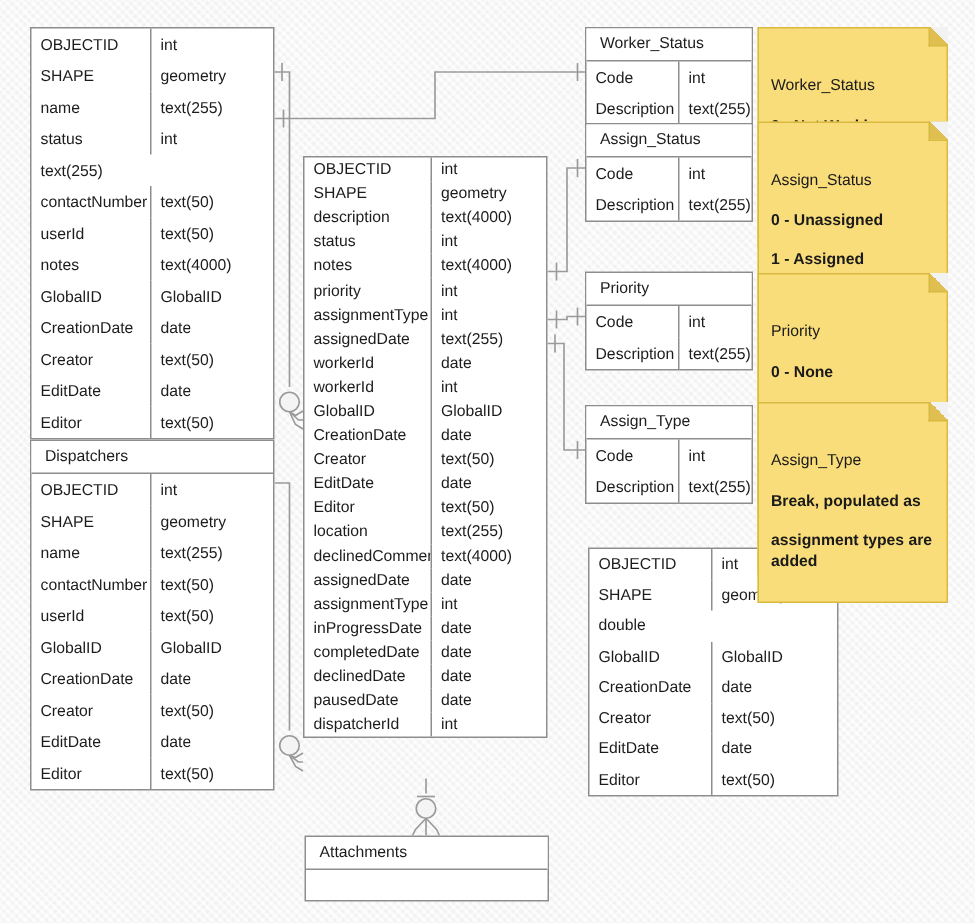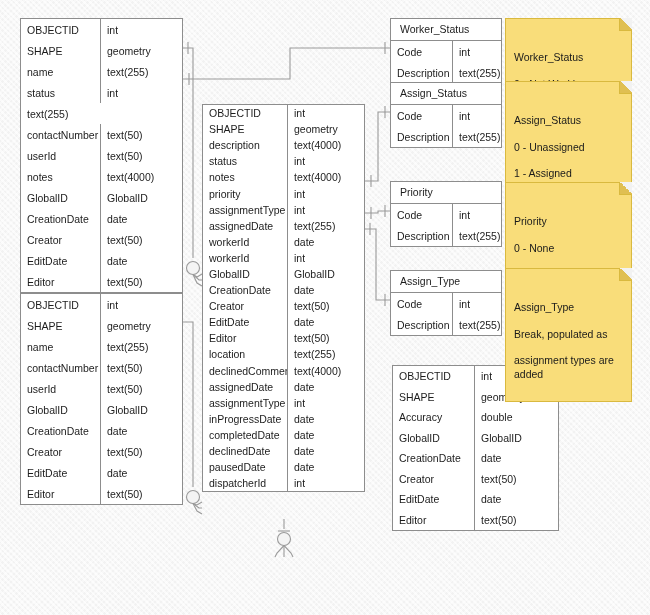--- a/index.html
+++ b/index.html
@@ -57,21 +57,21 @@
     white-space:pre-line;
   }
   .note .fold {
     position:absolute; right:-1px; top:-1px;
     width:13px; height:13px;
     background:linear-gradient(225deg, #f2f2f2 0 50%, #e0bf52 50% 100%);
     border-left:1px solid #d9b93f;
     border-bottom:1px solid #d9b93f;
   }
   .note-title { display:block; }
-  .note-line  { display:block; }
+  .note-line  { display:block;font-weight:bold; }
 </style>
 </head>
 <body>
 
 <div class="canvas">
 
   <svg class="wires" viewBox="0 0 650 615" xmlns="http://www.w3.org/2000/svg">
 
     <g>
       <polyline points="183,48 193,48 193,258"></polyline>
@@ -174,20 +174,21 @@
           <div class="c2">date</div>
         </div>
       <div class="row" style="height:21px">
           <div class="c1" style="width:80px">Editor</div>
           <div class="c2">text(50)</div>
         </div>
     </div>
   </div>
 
   <div class="table" style="left:20px; top:293px; width:163px;">
+    <div class="thead">Dispatchers</div>
     <div class="tbody">
       <div class="row" style="height:21px">
           <div class="c1" style="width:80px">OBJECTID</div>
           <div class="c2">int</div>
         </div>
       <div class="row" style="height:21px">
           <div class="c1" style="width:80px">SHAPE</div>
           <div class="c2">geometry</div>
         </div>
       <div class="row" style="height:21px">
@@ -386,21 +387,20 @@
     <div class="tbody">
       <div class="row" style="height:20.5px">
           <div class="c1" style="width:82px">OBJECTID</div>
           <div class="c2">int</div>
         </div>
       <div class="row" style="height:20.5px">
           <div class="c1" style="width:82px">SHAPE</div>
           <div class="c2">geometry</div>
         </div>
       <div class="row" style="height:20.5px">
-          <div class="c1" style="width:82px">Accuracy</div>
           <div class="c2">double</div>
         </div>
       <div class="row" style="height:20.5px">
           <div class="c1" style="width:82px">GlobalID</div>
           <div class="c2">GlobalID</div>
         </div>
       <div class="row" style="height:20.5px">
           <div class="c1" style="width:82px">CreationDate</div>
           <div class="c2">date</div>
         </div>
@@ -412,20 +412,26 @@
           <div class="c1" style="width:82px">EditDate</div>
           <div class="c2">date</div>
         </div>
       <div class="row" style="height:20.5px">
           <div class="c1" style="width:82px">Editor</div>
           <div class="c2">text(50)</div>
         </div>
     </div>
   </div>
 
+  <div class="table" style="left:203px; top:557px; width:163px;">
+    <div class="thead">Attachments</div>
+    <div class="tbody">
+      <div class="emptyrow"></div>
+    </div>
+  </div>
 
   <div class="note" style="left:505px; top:18px; width:127px;">
     <span class="fold"></span>
     <span class="note-title">Worker_Status</span>
     <span class="note-line">0 - Not Working</span>
     <span class="note-line">1 - Working</span>
     <span class="note-line">2 - On Break</span>
   </div>
 
   <div class="note" style="left:505px; top:81px; width:127px;">

